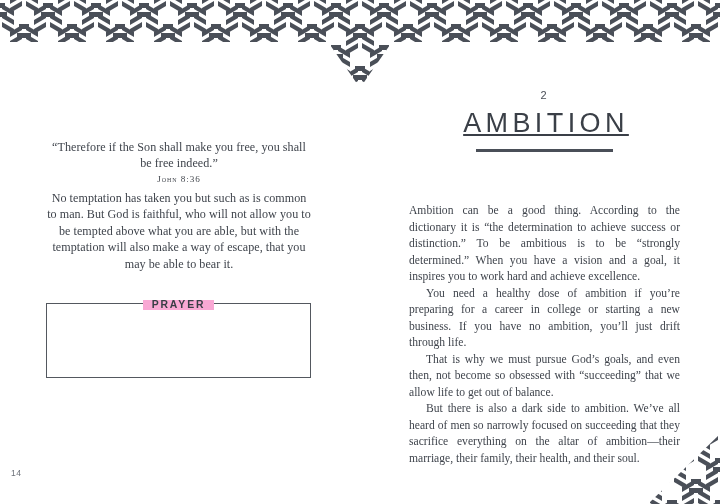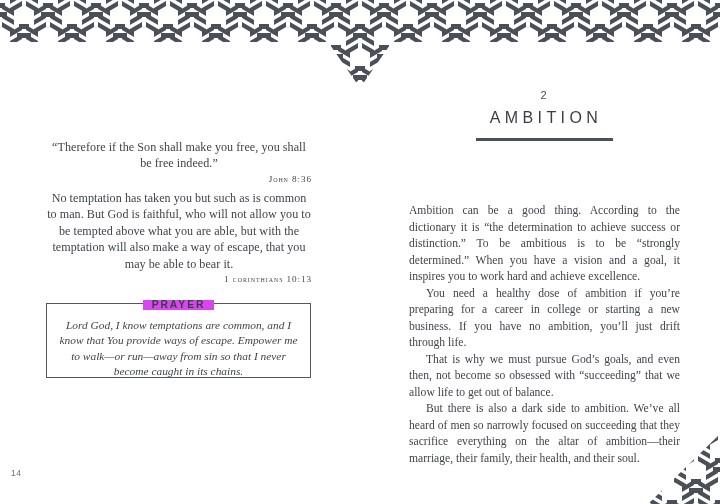--- a/index.html
+++ b/index.html
@@ -72,21 +72,20 @@
     margin: 0;
   }
 
   .verse-ref {
     margin-top: 2px;
     font-size: 9.2px;
     letter-spacing: 0.9px;
     font-variant: small-caps;
     text-transform: lowercase;
     color: #44484f;
-    text-align: right;
   }
   .verse-ref::first-letter { text-transform: uppercase; }
 
   
   .prayer-box {
     position: absolute;
     left: 46px;
     top: 303px;
     width: 265px;
     height: 75px;
@@ -101,21 +100,21 @@
   .prayer-title {
     position: absolute;
     top: -8px;
     left: 0;
     width: 100%;
     text-align: center;
     line-height: 1;
   }
   .prayer-title span {
     display: inline-block;
-    background: #d946ef;
+    background: #f9a8d4;
     padding: 0 9px;
     font-family: "Liberation Sans", sans-serif;
     font-weight: bold;
     font-size: 10.4px;
     letter-spacing: 1.9px;
     color: #383d45;
   }
   .prayer-body {
     position: absolute;
     left: 10px;
@@ -139,25 +138,26 @@
   .chapter-number {
     font-family: "Liberation Sans", sans-serif;
     font-size: 11px;
     letter-spacing: 1px;
     color: #4a4f58;
     line-height: 1;
     margin-bottom: 9px;
   }
   .chapter-title {
     font-family: "Liberation Sans", sans-serif;
-    font-size: 16px;
+    font-size: 27px;
     letter-spacing: 4.4px;
     color: #3a3f47;
     line-height: 1;
     margin-left: 4px;
+    text-decoration: underline;
   }
   .chapter-rule {
     margin: 12px auto 0 auto;
     width: 137px;
     height: 3.4px;
     background: #4a4f58;
   }
 
   
   .body-copy {
@@ -240,29 +240,27 @@
 
   <div class="page-left">
 
     <div class="verse-block verse-1">
       <p class="verse-text">“Therefore if the Son shall make you free, you shall be free indeed.”</p>
       <div class="verse-ref">JOHN 8:36</div>
     </div>
 
     <div class="verse-block verse-2">
       <p class="verse-text">No temptation has taken you but such as is common to man. But God is faithful, who will not allow you to be tempted above what you are able, but with the temptation will also make a way of escape, that you may be able to bear it.</p>
-      <div class="verse-ref">1 CORINTHIANS 10:13</div>
     </div>
 
     <div class="prayer-box">
       <div class="prayer-frame"></div>
       <div class="prayer-title">
         <span>PRAYER</span>
       </div>
-      <div class="prayer-body">Lord God, I know temptations are common, and I know that You provide ways of escape. Empower me to walk—or run—away from sin so that I never become caught in its chains.</div>
     </div>
 
     <div class="folio folio-left">14</div>
   </div>
 
   <div class="page-right"></div>
 
   <div class="chapter-head">
     <div class="chapter-number">2</div>
     <div class="chapter-title">AMBITION</div>

